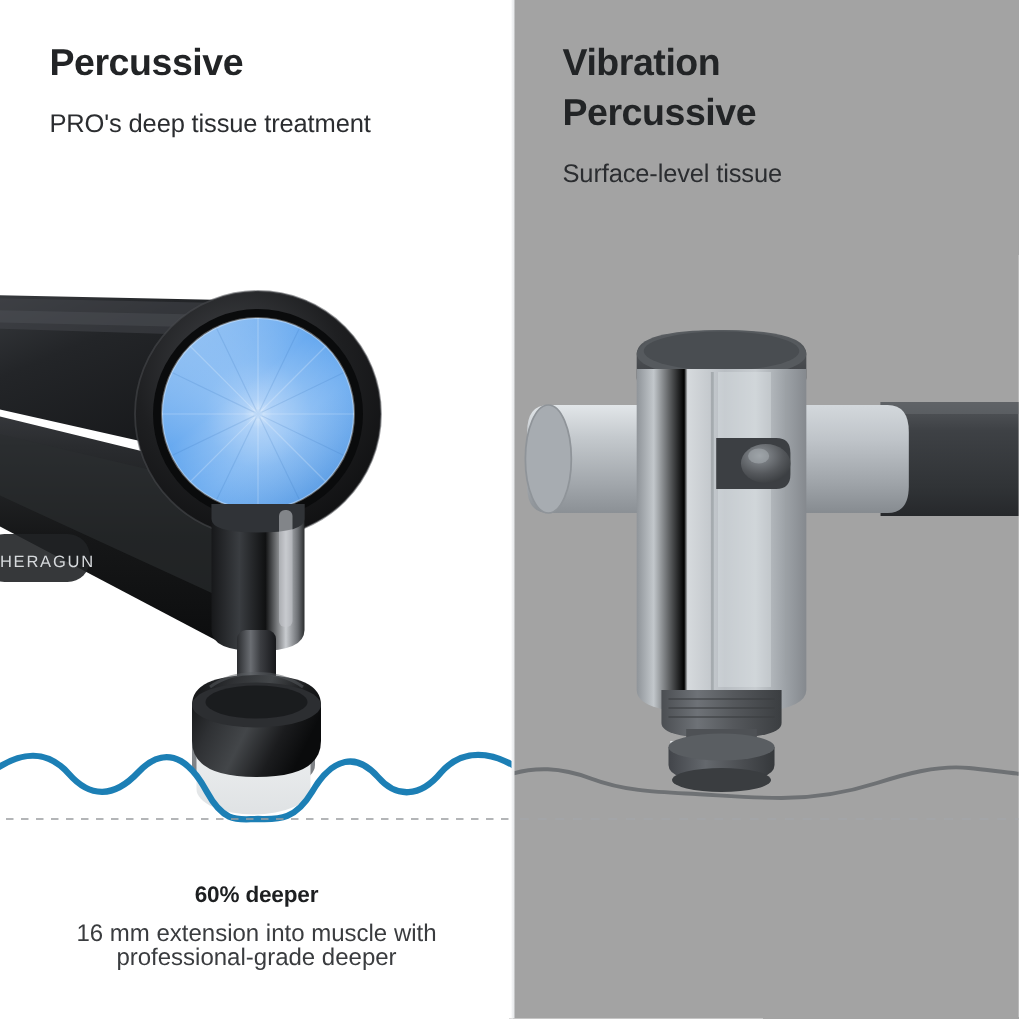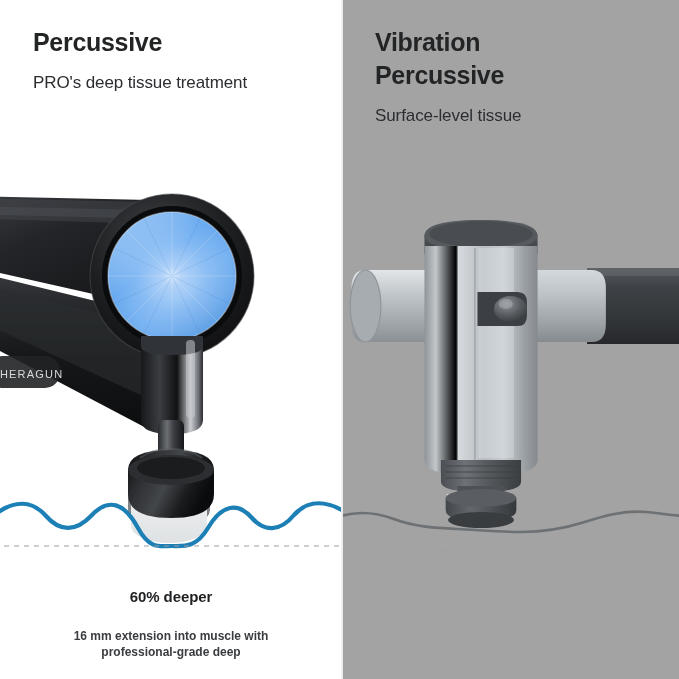--- a/index.html
+++ b/index.html
@@ -38,24 +38,24 @@
 
   
   .cap-block { position:absolute; left:0; top:588px; width:100%; text-align:center; }
   .cap-title {
     font-size:15px;
     font-weight:700;
     color:#1d1f21;
     letter-spacing:-0.1px;
   }
   .cap-desc {
-    margin-top:24px;
-    font-size:12px;
+    margin-top:10px;
+    font-size:16px;
     line-height:15.5px;
-    font-weight:700;
+    font-weight:400;
     color:#3a3c3f;
   }
 
   
   .art { position:absolute; inset:0; }
   .art svg { display:block; width:100%; height:100%; }
 
   
   .seam {
     position:absolute; left:341px; top:0; width:2px; height:679px;
@@ -229,21 +229,21 @@
       <div class="h1">
         <span>Percussive</span><br>
       </div>
       <div class="sub">PRO's deep tissue treatment</div>
     </div>
 
     <div class="cap-block">
       <div class="cap-title">60% deeper</div>
       <div class="cap-desc">
         <span>16 mm extension into muscle with</span><br>
-        <span>professional-grade deep</span>
+        <span>professional-grade deeper</span>
       </div>
     </div>
   </section>
 
   <section class="panel panel-right">
 
     <div class="art">
       <svg viewBox="0 0 337 679" preserveAspectRatio="none" xmlns="http://www.w3.org/2000/svg">
         <defs>
           <linearGradient id="vBody" x1="0" y1="0" x2="1" y2="0">

